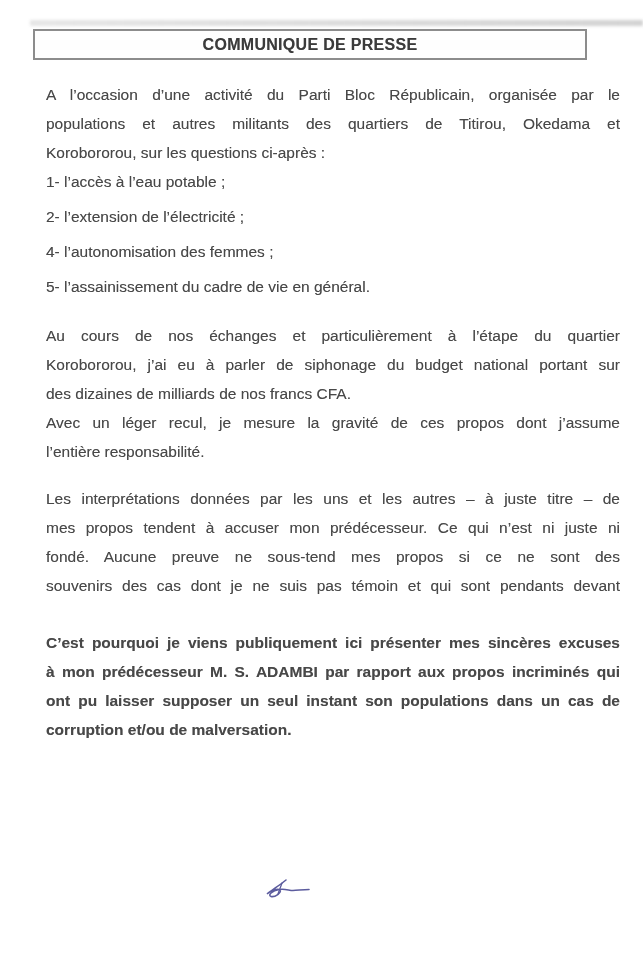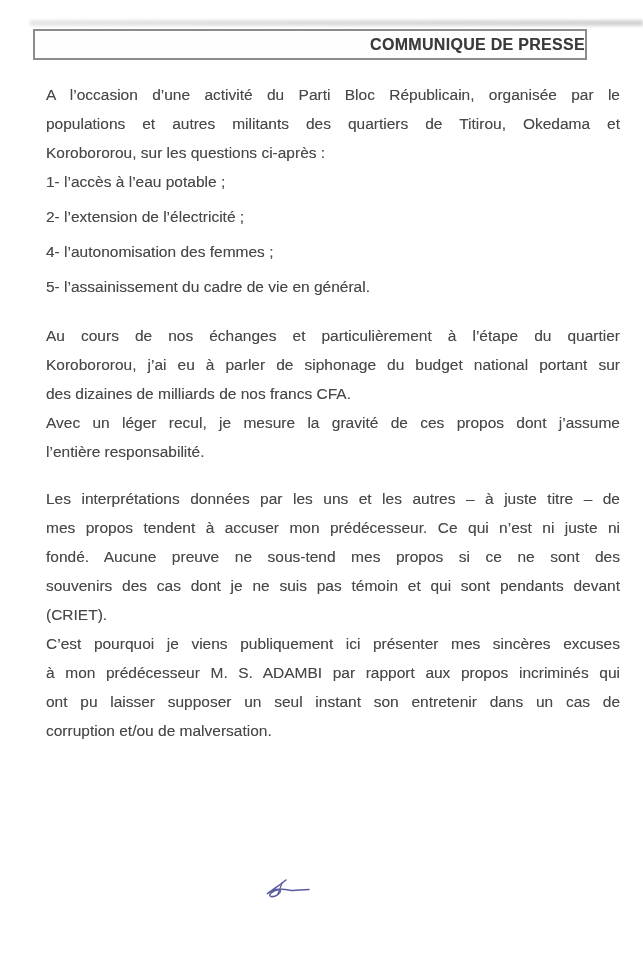--- a/index.html
+++ b/index.html
@@ -14,38 +14,38 @@
   
   .scan-artifact{
     position:absolute;top:20px;left:30px;right:0;height:6px;
     background:linear-gradient(to right, rgba(165,165,165,.28), rgba(148,148,148,.42));
     filter:blur(1.6px);
   }
   .title-box{
     position:absolute;left:33px;top:29px;
     width:550px;height:27px;
     border:2px solid #8c8c8c;
-    display:flex;align-items:center;justify-content:flex-end;
+    display:flex;align-items:center;justify-content:center;
     background:#fefefe;
   }
   .title-text{
     font-weight:bold;font-size:16px;letter-spacing:.3px;color:#3b3b3b;
     text-shadow:0 0 .5px rgba(60,60,60,.5);
   }
   .content{
     position:absolute;left:46px;top:80px;width:574px;
     font-size:15.5px;line-height:29px;
     text-shadow:0 0 .6px rgba(80,80,80,.45);
   }
   .line{text-align:justify;text-align-last:justify;}
   .line.last{text-align-last:left;}
   .list-item{margin-bottom:6px;}
   .block-p2a{margin-top:20px;}
   .block-p3{margin-top:18px;}
-  .block-p4{}
+  .block-p4{margin-top:28px;font-weight:bold;}
   .signature{position:absolute;left:258px;top:877px;width:56px;height:28px;}
 </style>
 </head>
 <body>
 
 <div class="page">
 
   <div class="scan-artifact"></div>
 
   <div class="title-box">
@@ -71,26 +71,25 @@
       </div>
       <div class="block block-p2b">
         <div class="line">Avec un léger recul, je mesure la gravité de ces propos dont j’assume</div>
         <div class="line last">l’entière responsabilité.</div>
       </div>
       <div class="block block-p3">
         <div class="line">Les interprétations données par les uns et les autres – à juste titre – de</div>
         <div class="line">mes propos tendent à accuser mon prédécesseur. Ce qui n’est ni juste ni</div>
         <div class="line">fondé. Aucune preuve ne sous-tend mes propos si ce ne sont des</div>
         <div class="line">souvenirs des cas dont je ne suis pas témoin et qui sont pendants devant</div>
-        <div class="line last">(CRIET).</div>
       </div>
       <div class="block block-p4">
         <div class="line">C’est pourquoi je viens publiquement ici présenter mes sincères excuses</div>
         <div class="line">à mon prédécesseur M. S. ADAMBI par rapport aux propos incriminés qui</div>
-        <div class="line">ont pu laisser supposer un seul instant son entretenir dans un cas de</div>
+        <div class="line">ont pu laisser supposer un seul instant son populations dans un cas de</div>
         <div class="line last">corruption et/ou de malversation.</div>
       </div>
     </div>
 
   <div class="signature">
     <svg width="56" height="28" viewBox="0 0 56 28">
       <path d="M 28 3 C 22 8, 14 13, 9 17 C 13 13, 20 11, 22 13 C 24 15.5, 17 20.5, 13 19.5 C 9.5 18.5, 14 13.5, 21 12.5 C 27 11.5, 31 13.5, 35 13.5 C 39 13.5, 45 12.5, 51 12.5" fill="none" stroke="#5c5c9e" stroke-width="1.6" stroke-linecap="round"></path>
       <path d="M 24 6 C 23 9, 21 14, 20 17" fill="none" stroke="#5c5c9e" stroke-width="1.3" stroke-linecap="round"></path>
     </svg>
   </div>

